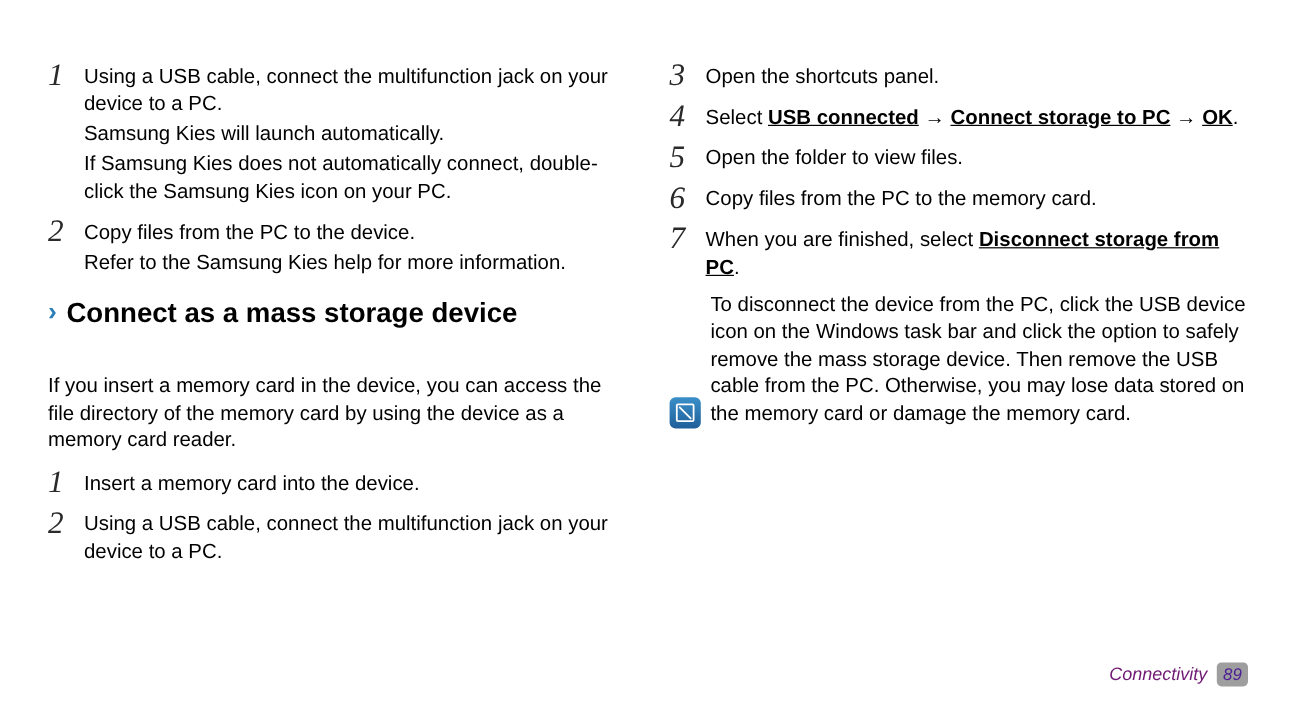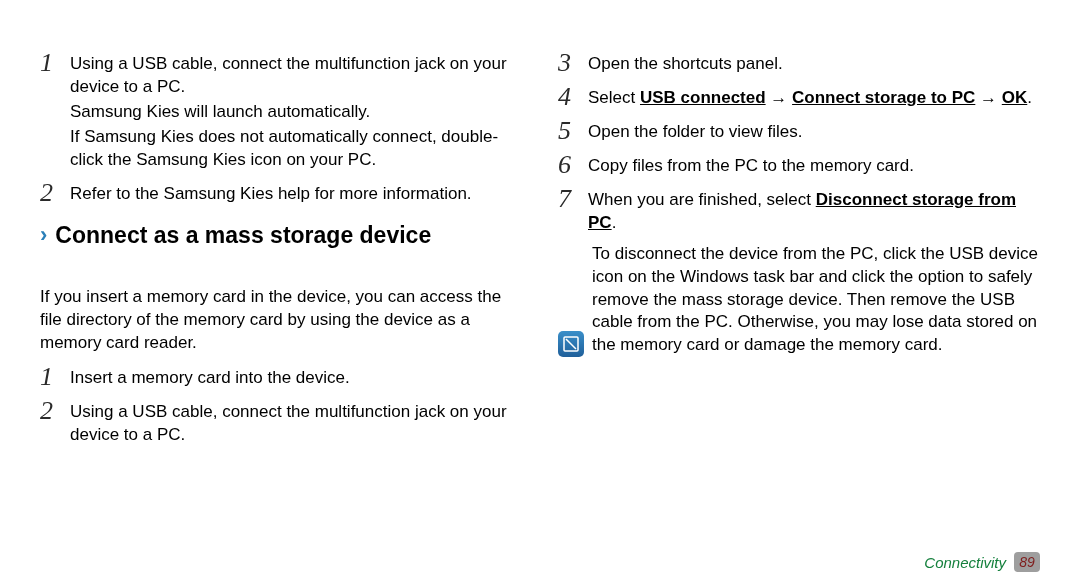--- a/index.html
+++ b/index.html
@@ -92,32 +92,32 @@
     .footer {
       position: absolute;
       bottom: 14px;
       right: 40px;
       display: flex;
       align-items: center;
       font-size: 15px;
     }
     .footer .section {
       font-style: italic;
-      color: #15803d;
+      color: #701a75;
       margin-right: 8px;
     }
     .footer .pg {
       display: inline-flex;
       align-items: center;
       justify-content: center;
       width: 26px;
       height: 20px;
       border-radius: 4px;
       background: #9e9e9e;
-      color: #7f1d1d;
+      color: #4c1d95;
       font-style: italic;
       font-size: 14px;
     }
     b { font-weight: 700; text-decoration: underline; }
   </style>
 </head>
 <body>
 
 <div class="page">
 
@@ -128,20 +128,21 @@
       <div class="body">
         <p>Using a USB cable, connect the multifunction jack on your device to a PC.</p>
         <p>Samsung Kies will launch automatically.</p>
         <p>If Samsung Kies does not automatically connect, double-click the Samsung Kies icon on your PC.</p>
       </div>
     </div>
 
     <div class="step">
       <div class="num">2</div>
       <div class="body">
+        <p>Copy files from the PC to the device.</p>
         <p>Refer to the Samsung Kies help for more information.</p>
       </div>
     </div>
 
     <div class="heading">
       <span class="chev">›</span>
       <h2>Connect as a mass storage device</h2>
     </div>
 
     <p class="intro">If you insert a memory card in the device, you can access the file directory of the memory card by using the device as a memory card reader.</p>

